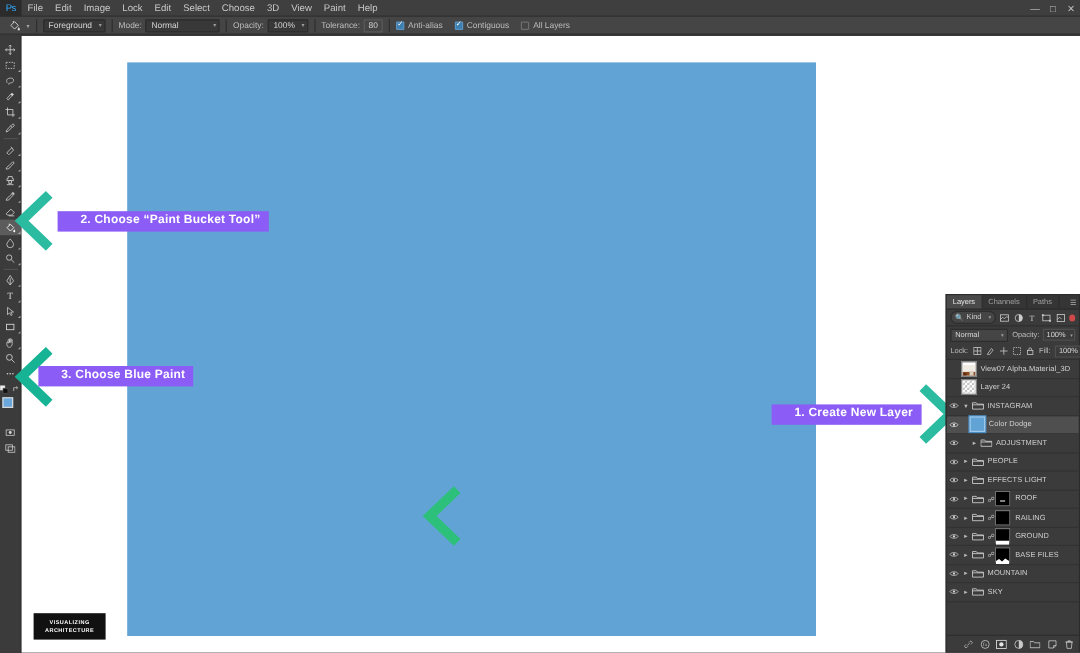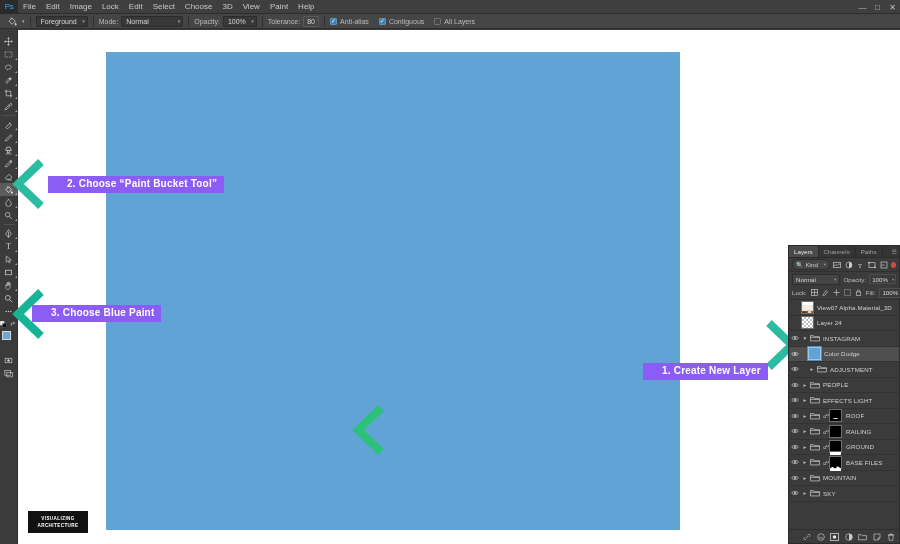--- a/index.html
+++ b/index.html
@@ -455,21 +455,21 @@
     <svg width="34" height="50" viewBox="0 0 34 50">
       <polyline points="29,3 6,25 29,47" fill="none" stroke="#2cc07a" stroke-width="8" stroke-linecap="butt"></polyline>
     </svg>
   </div>
 
   <div class="chev" style="left:764px; top:320px;">
     <svg width="34" height="50" viewBox="0 0 34 50">
       <polyline points="5,3 28,25 5,47" fill="none" stroke="#2bbba0" stroke-width="8" stroke-linecap="butt"></polyline>
     </svg>
   </div>
-  <div class="callout" style="left:643px; top:337px;margin-top:26px;">1. Create New Layer</div>
+  <div class="callout" style="left:643px; top:337px;">1. Create New Layer</div>
 
   <div class="watermark">
     <span>VISUALIZING</span>
     <span>ARCHITECTURE</span>
   </div>
 
   <div class="layerspanel">
 
     <div class="lp-tabs">
       <div class="lp-tab active">Layers</div>

